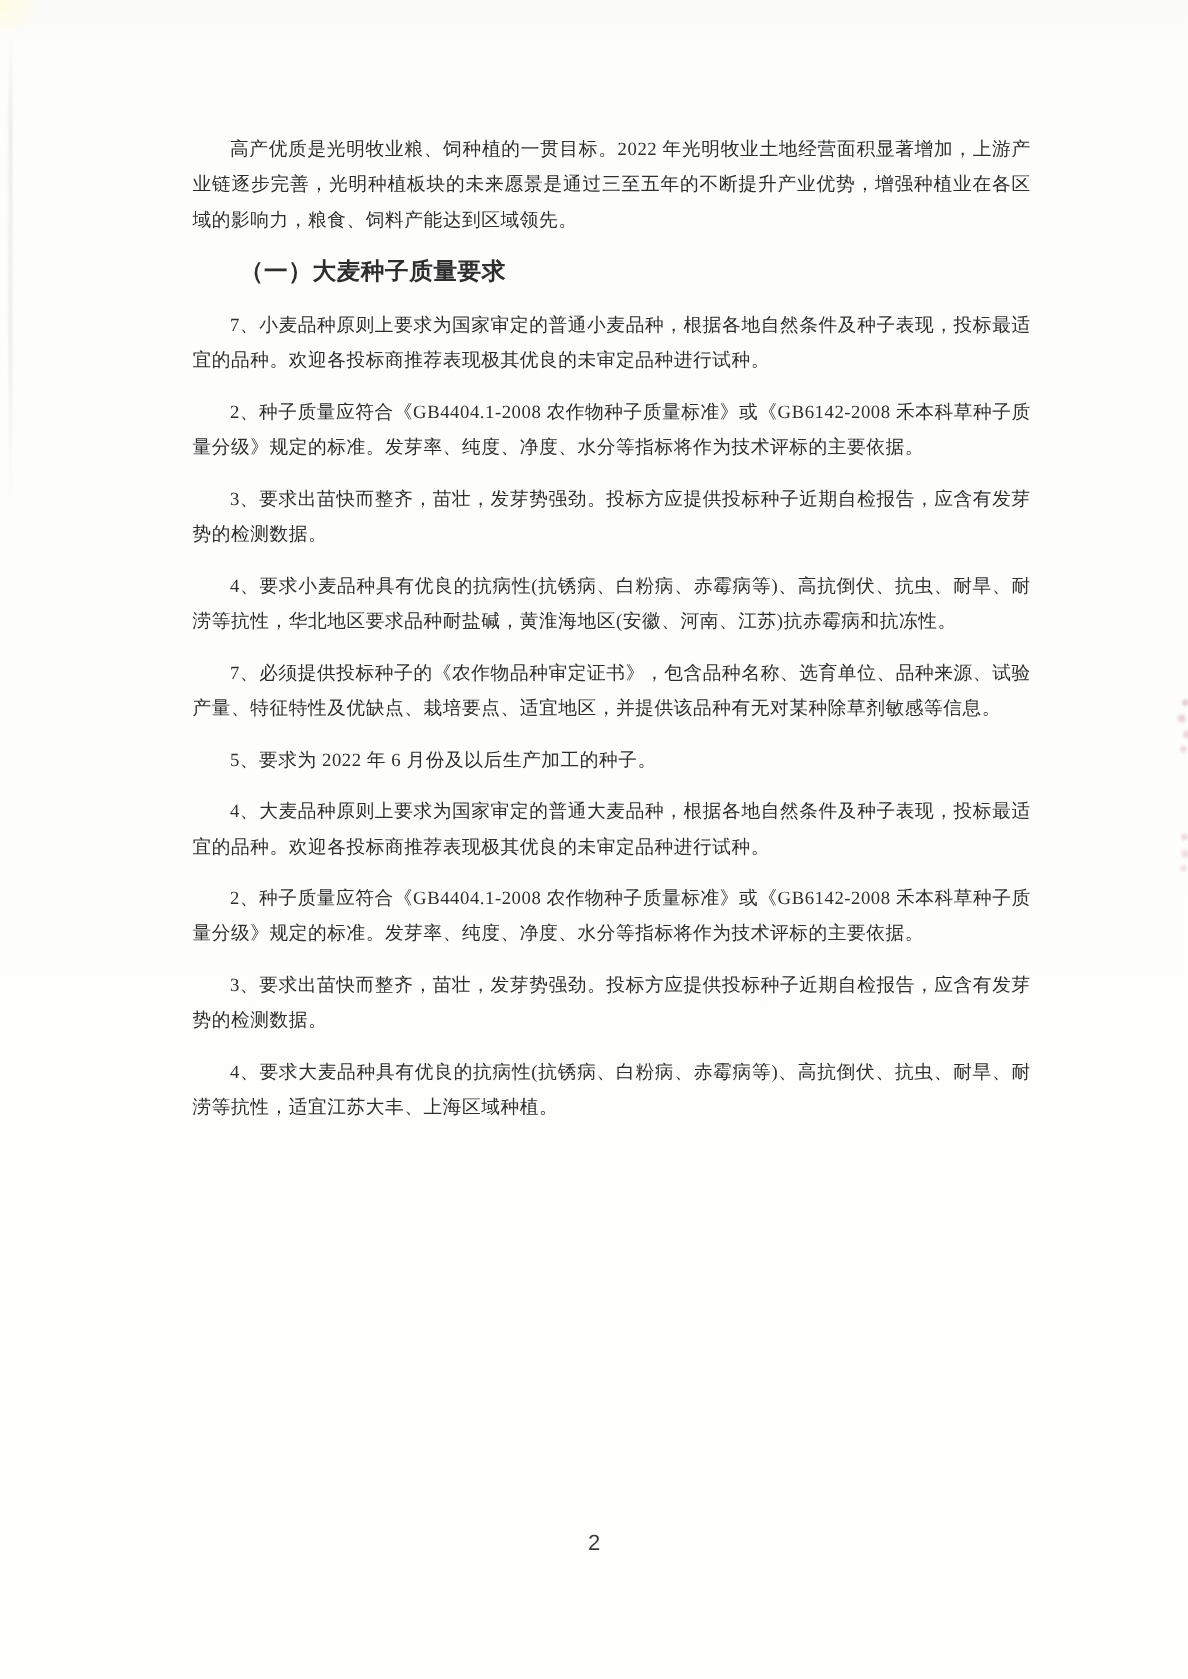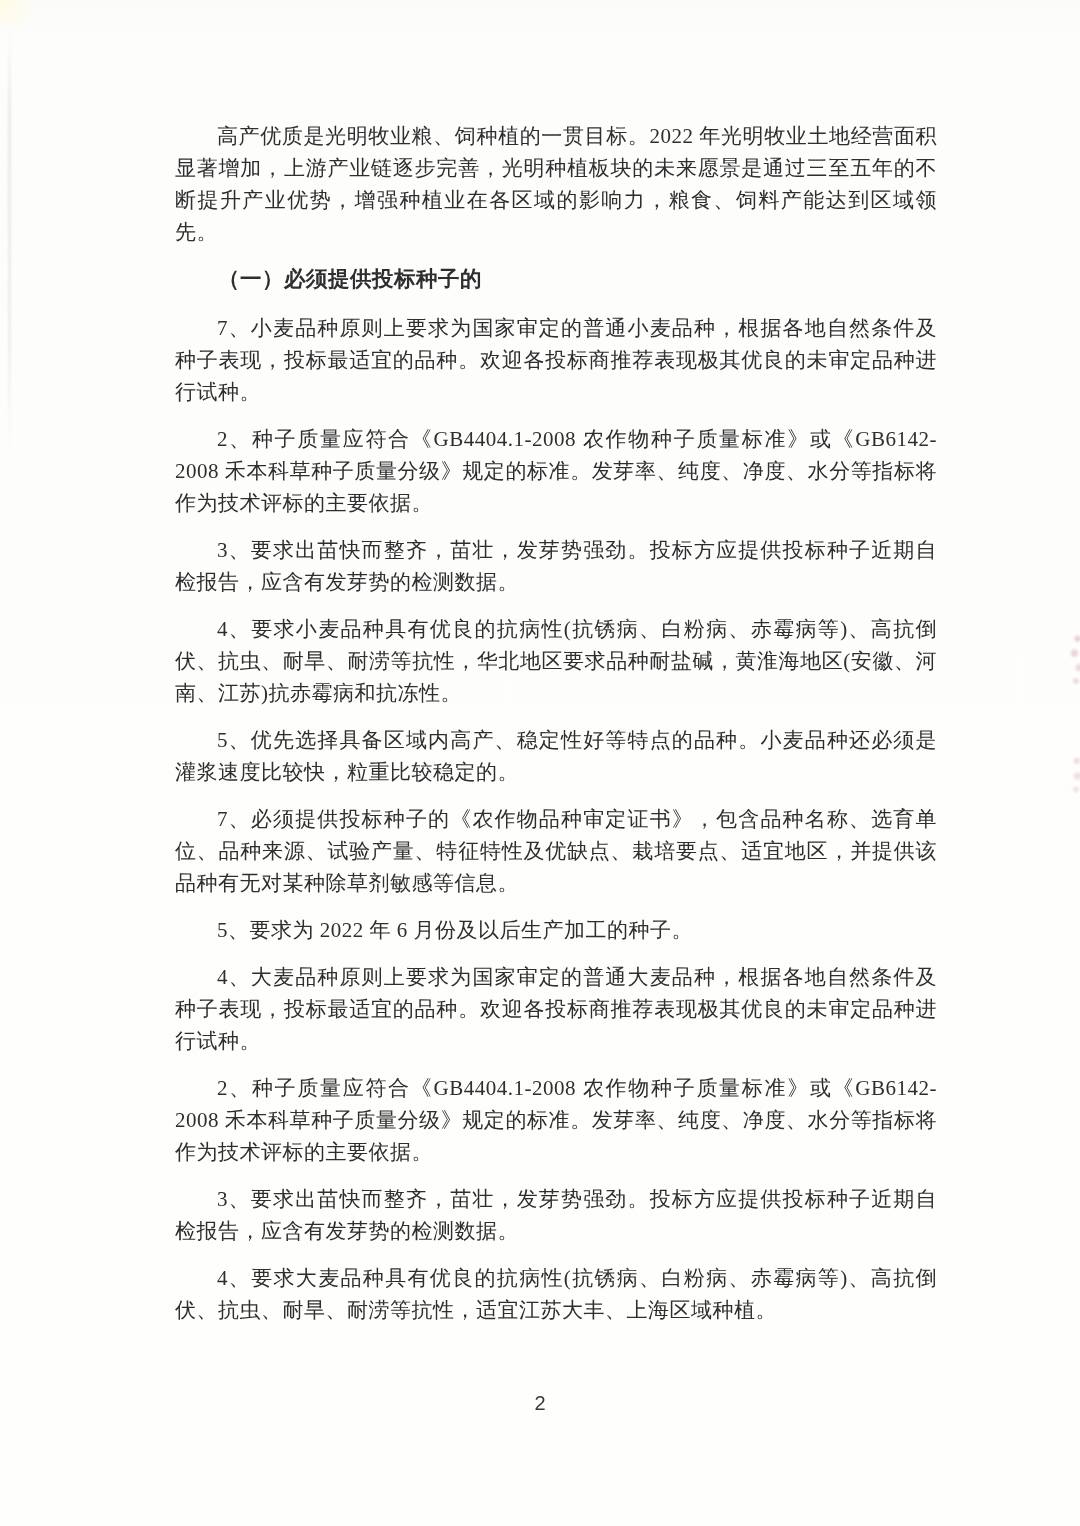--- a/index.html
+++ b/index.html
@@ -17,21 +17,21 @@
     color: #2e2e2e;
   }
   .content {
     position: absolute;
     top: 120px;
     left: 175px;
     width: 762px;
   }
   .para {
     margin: 0 0 15px 0;
-    font-size: 21px;
+    font-size: 17px;
     line-height: 32px;
     text-indent: 2em;
     text-align: justify;
     letter-spacing: 0.5px;
     font-weight: 400;
   }
   .heading {
     margin: 6px 0 17px 0;
     font-size: 21.5px;
     line-height: 32px;
@@ -97,26 +97,25 @@
 </head>
 <body>
 
 <div class="canvas">
   <div class="corner-tint"></div>
   <div class="scan-crease"></div>
 
   <div class="content">
     <p class="para">高产优质是光明牧业粮、饲种植的一贯目标。2022 年光明牧业土地经营面积显著增加，上游产业链逐步完善，光明种植板块的未来愿景是通过三至五年的不断提升产业优势，增强种植业在各区域的影响力，粮食、饲料产能达到区域领先。</p>
 
-    <h3 class="heading">（一）必须提供投标种子的</h3>
+    <h3 class="heading">（一）大麦种子质量要求</h3>
     <p class="para">7、小麦品种原则上要求为国家审定的普通小麦品种，根据各地自然条件及种子表现，投标最适宜的品种。欢迎各投标商推荐表现极其优良的未审定品种进行试种。</p>
     <p class="para">2、种子质量应符合《GB4404.1-2008 农作物种子质量标准》或《GB6142-2008 禾本科草种子质量分级》规定的标准。发芽率、纯度、净度、水分等指标将作为技术评标的主要依据。</p>
     <p class="para">3、要求出苗快而整齐，苗壮，发芽势强劲。投标方应提供投标种子近期自检报告，应含有发芽势的检测数据。</p>
     <p class="para">4、要求小麦品种具有优良的抗病性(抗锈病、白粉病、赤霉病等)、高抗倒伏、抗虫、耐旱、耐涝等抗性，华北地区要求品种耐盐碱，黄淮海地区(安徽、河南、江苏)抗赤霉病和抗冻性。</p>
-    <p class="para">5、优先选择具备区域内高产、稳定性好等特点的品种。小麦品种还必须是灌浆速度比较快，粒重比较稳定的。</p>
     <p class="para">7、必须提供投标种子的《农作物品种审定证书》，包含品种名称、选育单位、品种来源、试验产量、特征特性及优缺点、栽培要点、适宜地区，并提供该品种有无对某种除草剂敏感等信息。</p>
     <p class="para">5、要求为 2022 年 6 月份及以后生产加工的种子。</p>
 
     <p class="para">4、大麦品种原则上要求为国家审定的普通大麦品种，根据各地自然条件及种子表现，投标最适宜的品种。欢迎各投标商推荐表现极其优良的未审定品种进行试种。</p>
     <p class="para">2、种子质量应符合《GB4404.1-2008 农作物种子质量标准》或《GB6142-2008 禾本科草种子质量分级》规定的标准。发芽率、纯度、净度、水分等指标将作为技术评标的主要依据。</p>
     <p class="para">3、要求出苗快而整齐，苗壮，发芽势强劲。投标方应提供投标种子近期自检报告，应含有发芽势的检测数据。</p>
     <p class="para">4、要求大麦品种具有优良的抗病性(抗锈病、白粉病、赤霉病等)、高抗倒伏、抗虫、耐旱、耐涝等抗性，适宜江苏大丰、上海区域种植。</p>
   </div>
 
   <div class="page-number">2</div>

